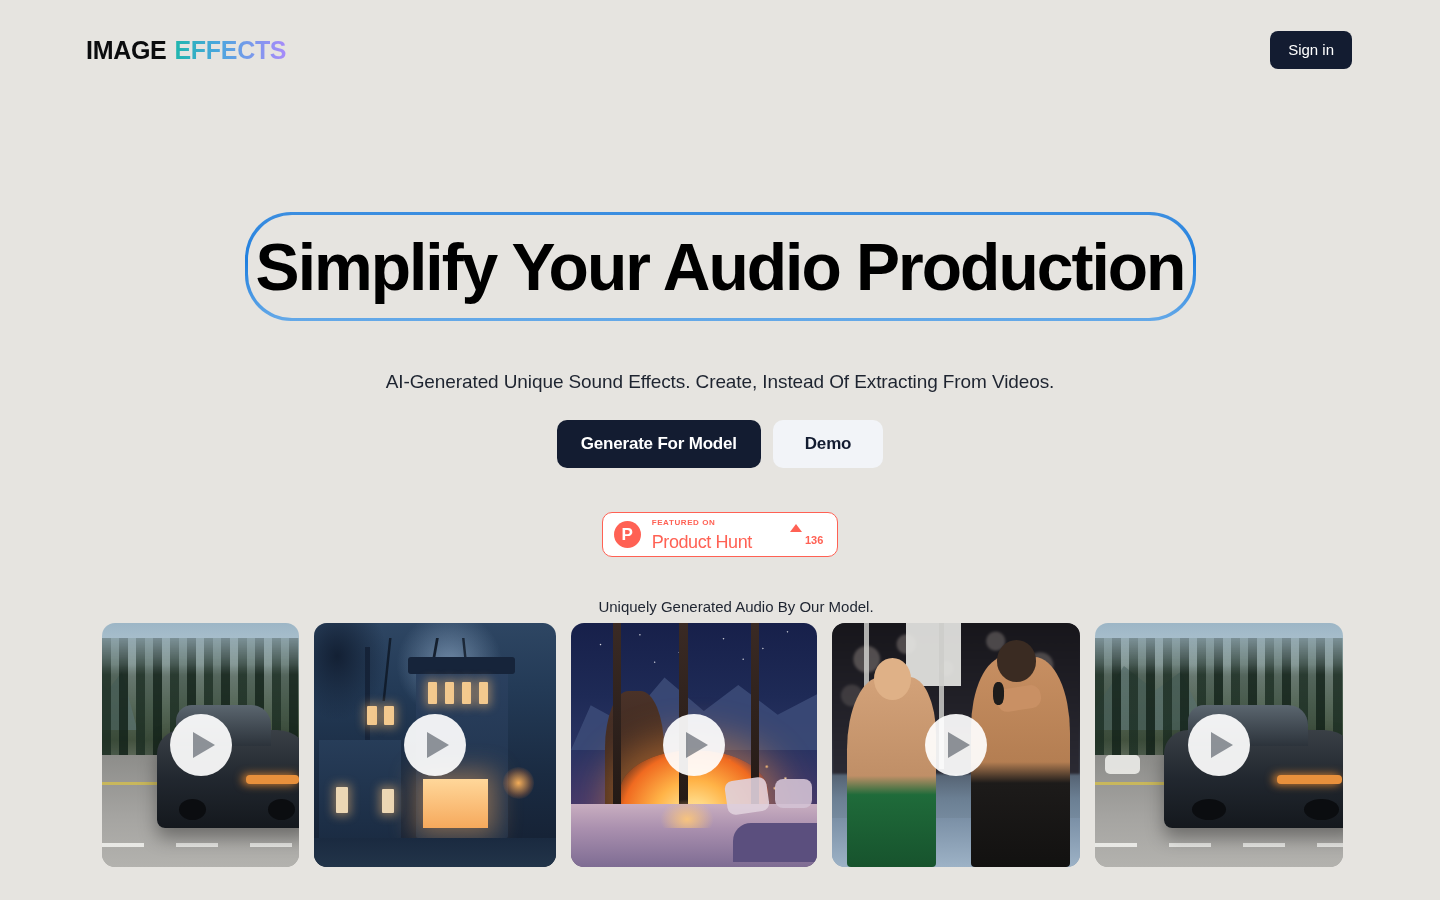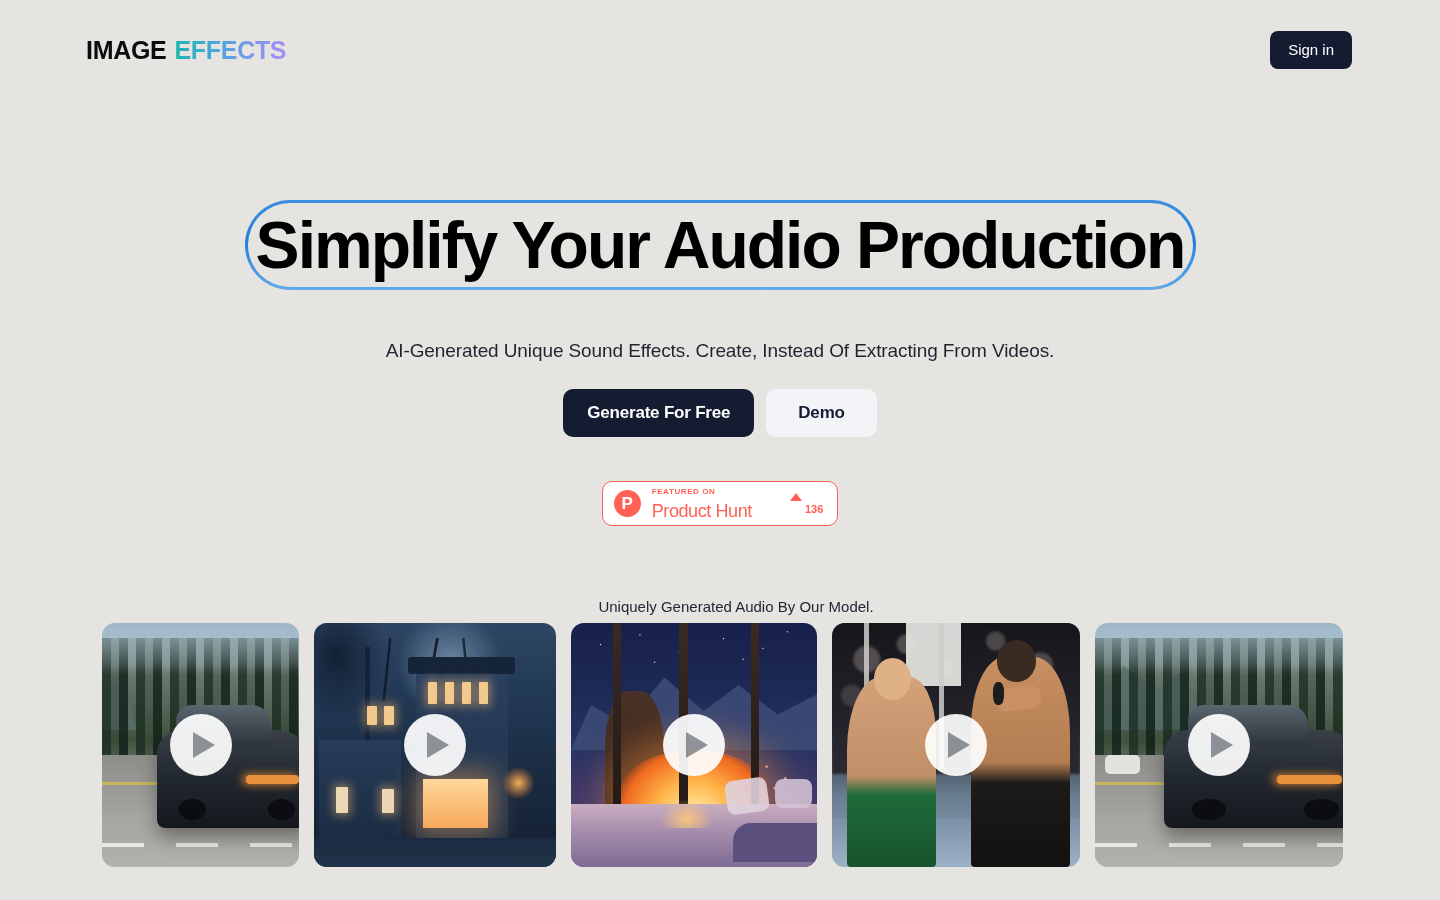--- a/index.html
+++ b/index.html
@@ -63,22 +63,22 @@
   .hero {
     position: absolute;
     top: 196px;
     left: 0;
     width: 1440px;
     text-align: center;
   }
 
   .headline-frame {
     width: 951px;
-    height: 90px;
-    margin: 4px auto;
+    height: 109px;
+    margin: 16px auto;
     border-radius: 46px;
     padding: 3px;
     background: linear-gradient(180deg, #3c8ee0 0%, #1f7fdf 45%, #65a9e8 100%);
     box-shadow: 0 0 0 0 rgba(0,0,0,0);
   }
   .headline-inner {
     width: 100%;
     height: 100%;
     border-radius: 44px;
     background: #e6e4e0;
@@ -730,21 +730,21 @@
 
   <div class="headline-frame">
     <div class="headline-inner">
       <h1 class="headline-text">Simplify Your Audio Production</h1>
     </div>
   </div>
 
   <p class="subtitle">AI-Generated Unique Sound Effects. Create, Instead Of Extracting From Videos.</p>
 
   <div class="cta-row">
-    <button class="btn-primary">Generate For Free</button>
+    <button class="btn-primary">Generate For Model</button>
     <button class="btn-secondary">Demo</button>
   </div>
 
   <div class="social-row">
 
 
     <a class="ph-badge">
       <span class="ph-logo">P</span>
       <span class="ph-texts">
         <span class="ph-featured" style="display:block">FEATURED ON</span>

